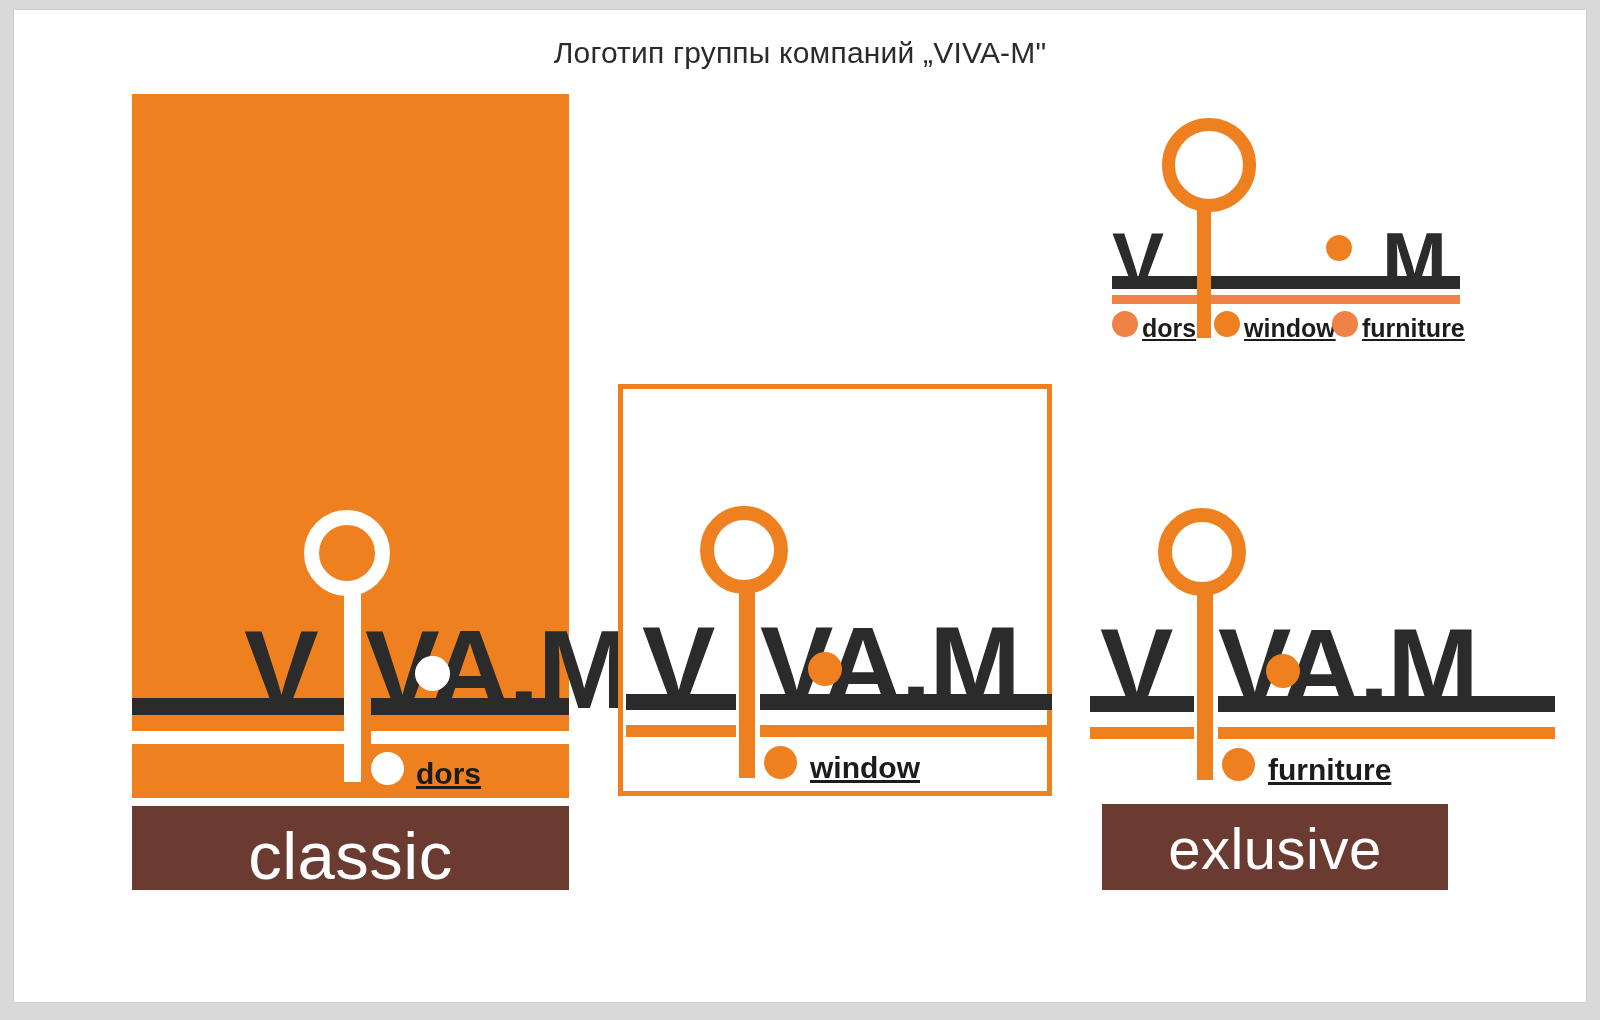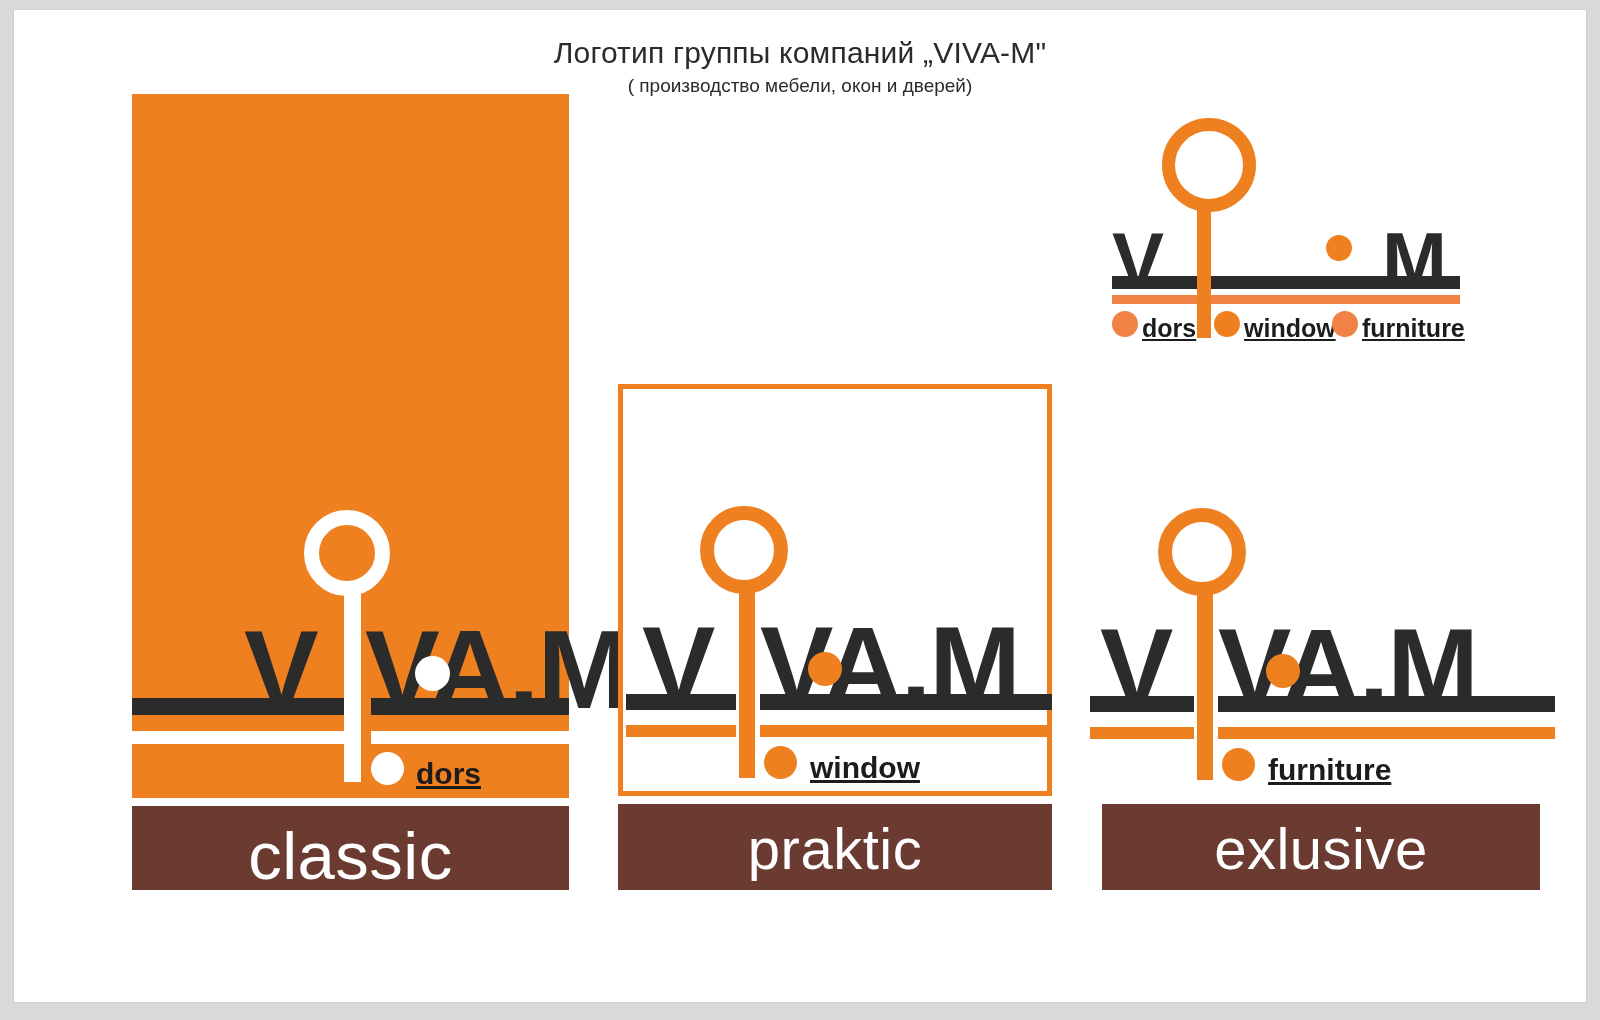--- a/index.html
+++ b/index.html
@@ -164,31 +164,30 @@
   #panel-exlusive .stem{ left:107px; top:86px; width:16px; height:186px; background:#ee8020; z-index:5; }
   #panel-exlusive .v1{ left:10px; top:104px; font-size:110px; }
   #panel-exlusive .v2{ left:128px; top:104px; font-size:110px; }
   #panel-exlusive .bar-b-left{ left:0px; top:188px; width:104px; height:16px; }
   #panel-exlusive .bar-b-right{ left:128px; top:188px; width:337px; height:16px; }
   #panel-exlusive .bar-o-left{ left:0px; top:219px; width:104px; height:12px; background:#ee8020; }
   #panel-exlusive .bar-o-right{ left:128px; top:219px; width:337px; height:12px; background:#ee8020; }
   #panel-exlusive .mdot{ left:176px; top:146px; width:34px; height:34px; background:#ee8020; }
   #panel-exlusive .td1{ left:132px; top:240px; width:33px; height:33px; background:#ee8020; }
   #panel-exlusive .tw1{ left:178px; top:247px; font-size:30px; }
-  #panel-exlusive .label{ left:18px; top:296px; width:438px; height:86px; }
+  #panel-exlusive .label{ left:18px; top:296px; width:346px; height:86px; }
   #panel-exlusive .label span{ font-size:58px; padding-top:16px; }
 </style>
 </head>
 <body>
 
 <div class="frame">
 
   <div class="heading">
     <div class="title">Логотип группы компаний „VIVA-M"</div>
-    <div class="subtitle">( производство мебели, окон и дверей)</div>
   </div>
 
   <div class="lockup" id="master-logo">
     <div class="ring"></div>
     <div class="stem"></div>
     <div class="wordmark v1">V</div>
     <div class="wordmark v2" style="left:278px;top:103px;font-size:78px;">M</div>
     <div class="dot mdot"></div>
     <div class="barblack bar-b-left"></div>
     <div class="barblack bar-b-right"></div>
@@ -230,23 +229,20 @@
       <div class="wordmark v1">V</div>
       <div class="wordmark v2">VA.M</div>
       <div class="dot mdot"></div>
       <div class="barblack bar-b-left"></div>
       <div class="barblack bar-b-right"></div>
       <div class="barorange bar-o-left"></div>
       <div class="barorange bar-o-right"></div>
       <div class="tagdot td1"></div>
       <div class="tagword tw1">window</div>
     </div>
-    <div class="label">
-      <span>praktic</span>
-    </div>
   </div>
 
   <div class="panel" id="panel-exlusive">
     <div class="plate"></div>
     <div class="lk">
       <div class="ring"></div>
       <div class="stem"></div>
       <div class="wordmark v1">V</div>
       <div class="wordmark v2">VA.M</div>
       <div class="dot mdot"></div>

